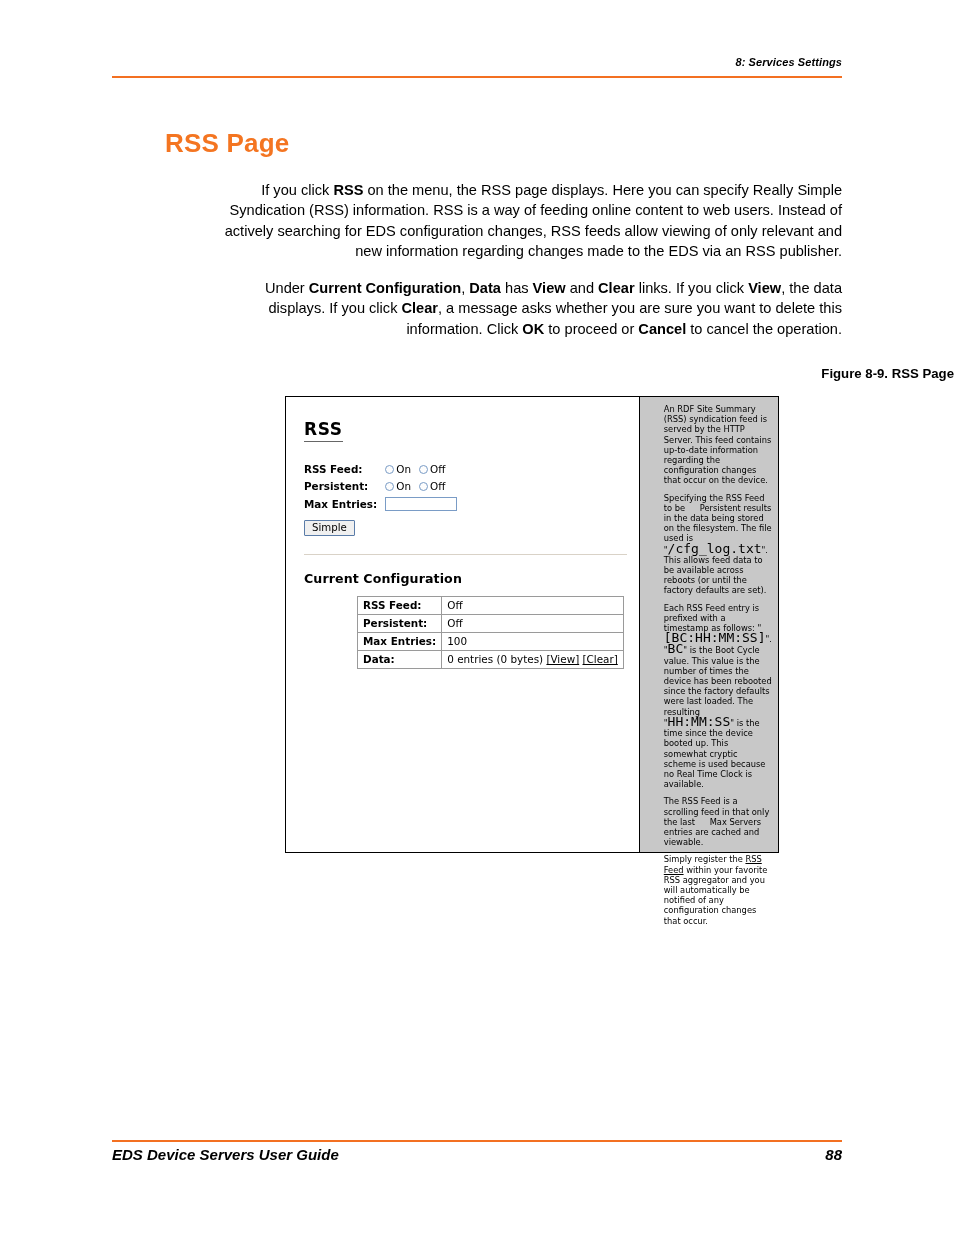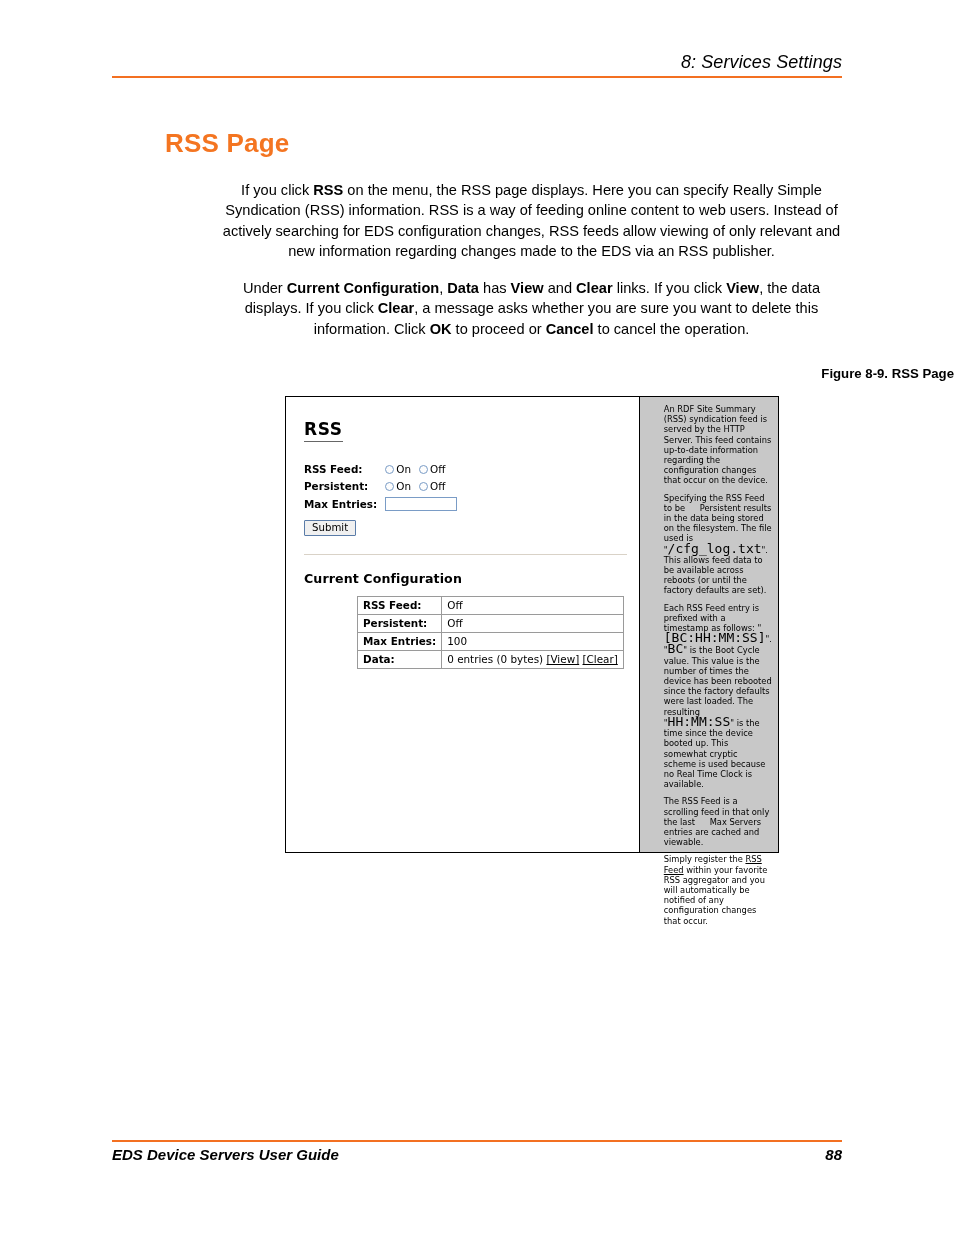--- a/index.html
+++ b/index.html
@@ -19,22 +19,22 @@
   
   .page-header {
     position: absolute;
     left: 112px;
     top: 52px;
     width: 730px;
     text-align: right;
   }
   .page-header .hdr-text {
     font-style: italic;
-    font-weight: normal;
-    font-size: 18px;
+    font-weight: bold;
+    font-size: 11px;
     letter-spacing: 0.1px;
     color: #000;
   }
   .hdr-rule {
     position: absolute;
     left: 112px;
     top: 76px;
     width: 730px;
     height: 2px;
     background: #F37021;
@@ -55,21 +55,21 @@
   .body-col {
     position: absolute;
     left: 221px;
     top: 180px;
     width: 621px;
   }
   .body-col p {
     margin: 0 0 17px 0;
     font-size: 14.6px;
     line-height: 20.3px;
-    text-align: center;
+    text-align: right;
     color: #000;
   }
   .body-col p b { font-weight: bold; }
 
   
   .fig-caption {
     position: absolute;
     left: 0;
     top: 366px;
     width: 954px;
@@ -287,21 +287,21 @@
       </tr>
       <tr>
         <td>Max Entries:</td>
         <td class="ctl">
           <span class="text-input"></span>
         </td>
       </tr>
     </tbody>
       </table>
 
-    <div class="submit-btn">Submit</div>
+    <div class="submit-btn">Simple</div>
 
     <div class="app-divider"></div>
 
     <div class="cfg-title">Current Configuration</div>
 
     <table class="cfg-table">
       <tbody>
           <tr>
         <td class="k">RSS Feed:</td>
         <td class="v">Off</td>

